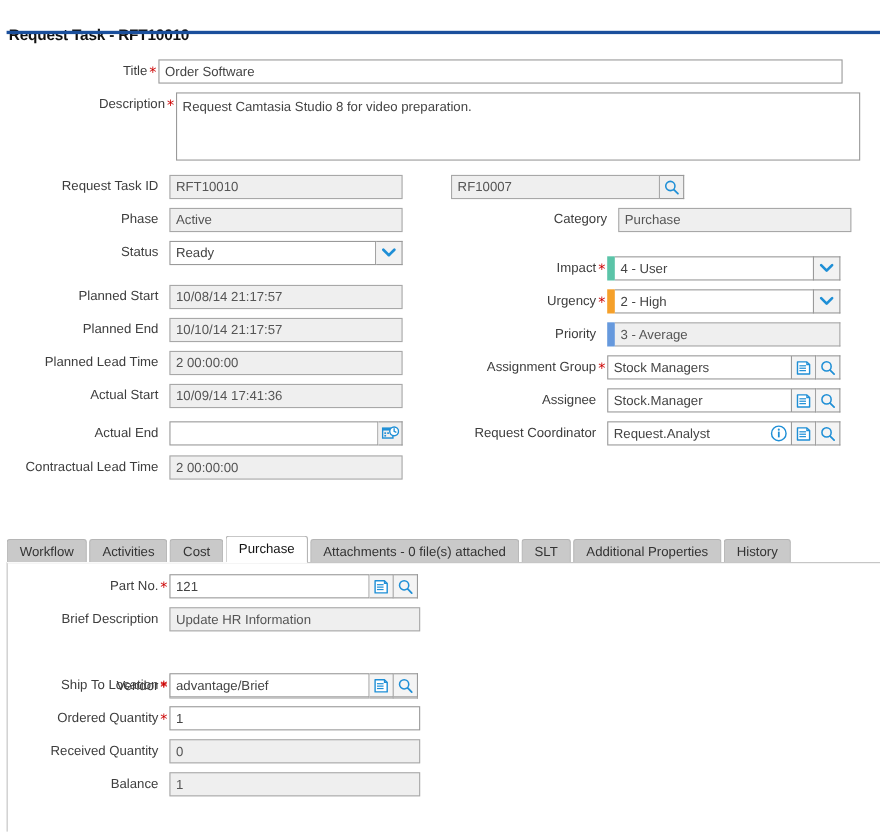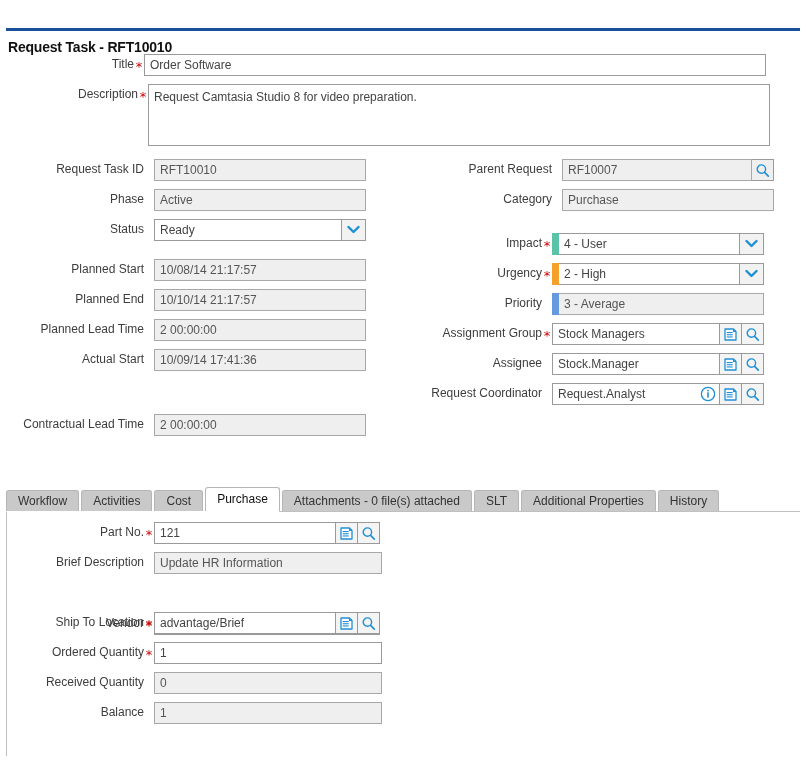--- a/index.html
+++ b/index.html
@@ -10,21 +10,21 @@
     background: #ffffff;
     font-family: "Liberation Sans", sans-serif;
     font-size: 12px;
     color: #333333;
     overflow: hidden;
   }
   .page { position: relative; width: 806px; height: 762px; }
 
   
   .page-header {
-    position: absolute; left: 0; top: 16px;
+    position: absolute; left: 0; top: 0;
     width: 806px; height: 30px;
     padding: 4px 0 0 8px;
     margin-top: 19px;
   }
   .page-title {
     font-size: 14px; font-weight: bold; color: #111111;
     letter-spacing: -0.2px;
   }
   .header-rule {
     position: absolute; left: 6px; top: 28px;
@@ -177,21 +177,21 @@
   <div class="header-rule"></div>
 
   <div class="form-row" style="left:0; top:54px;">
     <div class="f-label" style="width:134px;">Title</div>
     <div class="req-star">*</div>
     <div class="field-wrap">
       <div class="fld" style="width:622px;">Order Software</div>
     </div>
   </div>
 
-  <div class="form-row" style="left:4px; top:84px;border-radius:10px;">
+  <div class="form-row" style="left:16px; top:84px;border-radius:10px;">
     <div class="f-label" style="width:134px;">Description</div>
     <div class="req-star">*</div>
     <div class="field-wrap">
       <div class="fld textarea" style="width:622px;">Request Camtasia Studio 8 for video preparation.</div>
     </div>
   </div>
 
   <div class="form-row" style="left:0; top:159px;">
     <div class="f-label" style="width:144px;">Request Task ID</div>
     <div class="field-wrap" style="margin-left:10px;">
@@ -241,30 +241,48 @@
     </div>
   </div>
 
   <div class="form-row" style="left:0; top:349px;">
     <div class="f-label" style="width:144px;">Actual Start</div>
     <div class="field-wrap" style="margin-left:10px;">
       <div class="fld readonly" style="width:212px;">10/09/14 17:41:36</div>
     </div>
   </div>
 
+  <div class="form-row" style="left:0; top:383px;">
+    <div class="f-label" style="width:144px;">Actual End</div>
+    <div class="field-wrap" style="margin-left:10px;">
+      <div class="fld" style="width:190px;"></div>
+      <div class="icon-btn">
+        <span>
+          <svg width="16" height="15" viewBox="0 0 16 15">
+            <rect x="0.8" y="2.2" width="9.4" height="9" fill="none" stroke="#1f8fd6" stroke-width="1.3"></rect>
+            <rect x="0.8" y="2.2" width="9.4" height="2.2" fill="#1f8fd6"></rect>
+            <rect x="2.4" y="6" width="1.6" height="1.5" fill="#1f8fd6"></rect>
+            <rect x="5" y="6" width="1.6" height="1.5" fill="#1f8fd6"></rect>
+            <rect x="2.4" y="8.4" width="1.6" height="1.5" fill="#1f8fd6"></rect>
+            <circle cx="11.3" cy="5.1" r="4" fill="#ffffff" stroke="#1f8fd6" stroke-width="1.3"></circle>
+            <path d="M11.3 2.8 L11.3 5.1 L12.9 5.9" fill="none" stroke="#1f8fd6" stroke-width="1.2" stroke-linecap="round"></path>
+          </svg>
+        </span>
+      </div>
+    </div>
+  </div>
 
   <div class="form-row" style="left:0; top:414px;">
     <div class="f-label" style="width:144px;">Contractual Lead Time</div>
     <div class="field-wrap" style="margin-left:10px;">
       <div class="fld readonly" style="width:212px;">2 00:00:00</div>
     </div>
   </div>
 
   <div class="form-row" style="left:400px; top:159px;">
-    <div class="f-label" style="width:152px;">Parent Request</div>
     <div class="field-wrap" style="margin-left:10px;">
       <div class="fld readonly" style="width:190px;">RF10007</div>
       <div class="icon-btn">
         <span>
           <svg width="15" height="15" viewBox="0 0 15 15">
               <circle cx="6.4" cy="6.1" r="4.2" fill="none" stroke="#1f8fd6" stroke-width="1.4"></circle>
               <path d="M9.6 9.4 L13.3 13.1" stroke="#1f8fd6" stroke-width="1.6" stroke-linecap="round"></path>
             </svg>
         </span>
       </div>

